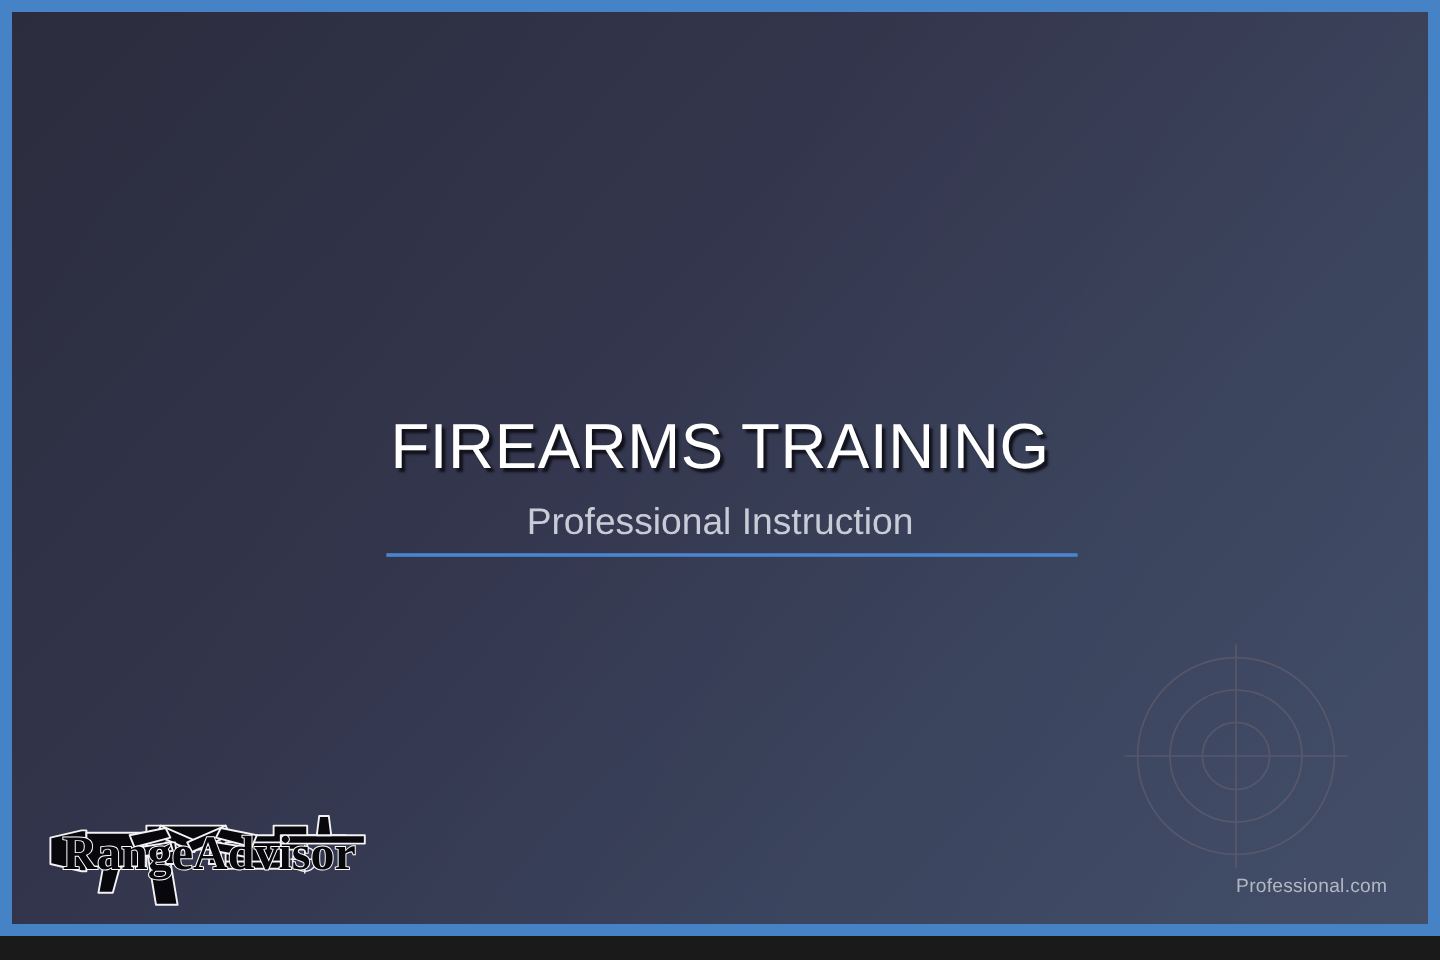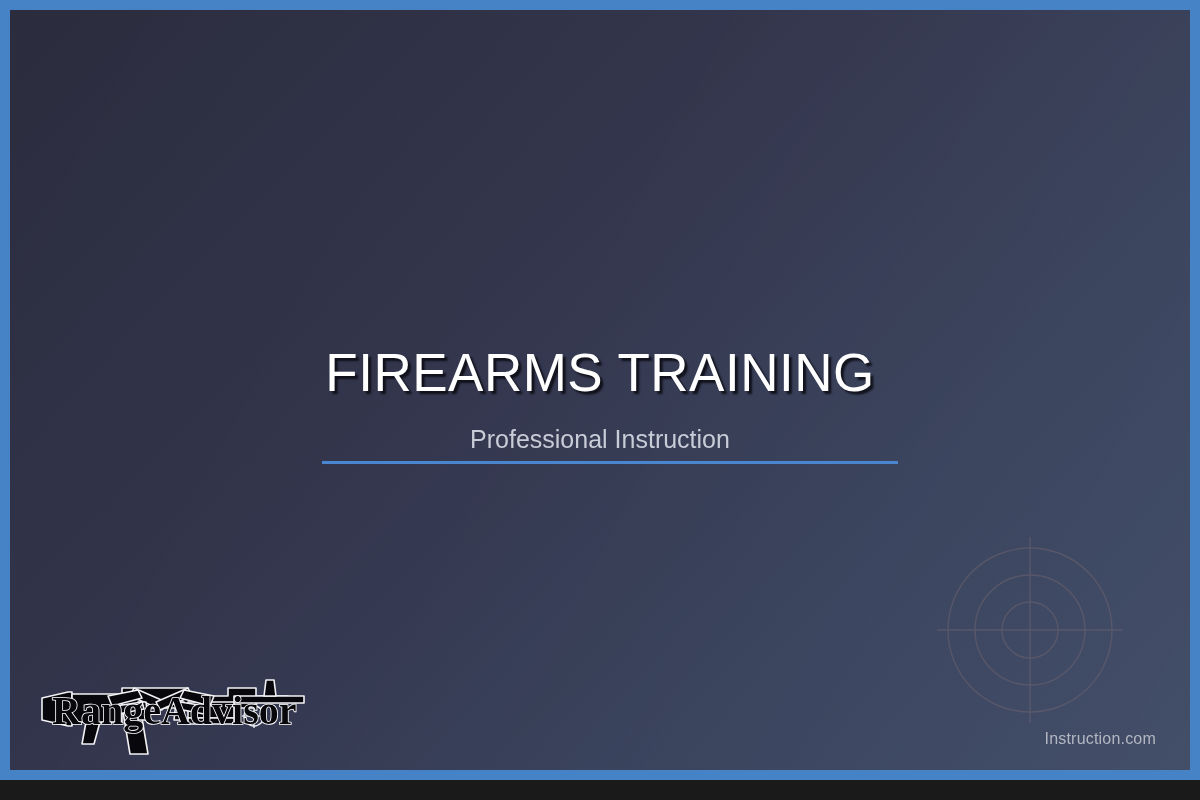--- a/index.html
+++ b/index.html
@@ -58,24 +58,24 @@
     font-size: 53px;
     font-weight: normal;
     letter-spacing: 0.5px;
     color: #ffffff;
     line-height: 1.0;
     text-shadow: 3px 3px 2px rgba(10,10,18,0.85);
     white-space: nowrap;
   }
 
   #slide-subtitle {
-    margin: 8px;
+    margin: 0;
     padding-top: 20px;
     font-family: "Liberation Sans", sans-serif;
-    font-size: 25px;
+    font-size: 31px;
     font-weight: normal;
     color: #c7ccd7;
     line-height: 1.0;
     white-space: nowrap;
   }
 
   #accent-rule {
     position: absolute;
     left: 312px;
     top: 451px;
@@ -174,15 +174,15 @@
       <g class="thin">
         <circle cx="216" cy="54" r="10"></circle>
         <line x1="216" y1="42" x2="216" y2="66"></line>
         <line x1="204" y1="54" x2="228" y2="54"></line>
       </g>
 
       <text x="14" y="62" font-family="'Liberation Serif', serif" font-size="40" font-weight="bold" fill="#07070c" stroke="#ffffff" stroke-width="1.6" paint-order="stroke fill">RangeAdvisor</text>
     </svg>
   </div>
 
-  <div id="footer-url">Instruction.com</div>
+  <div id="footer-url">Professional.com</div>
 
 </div>
 
 </body></html>

